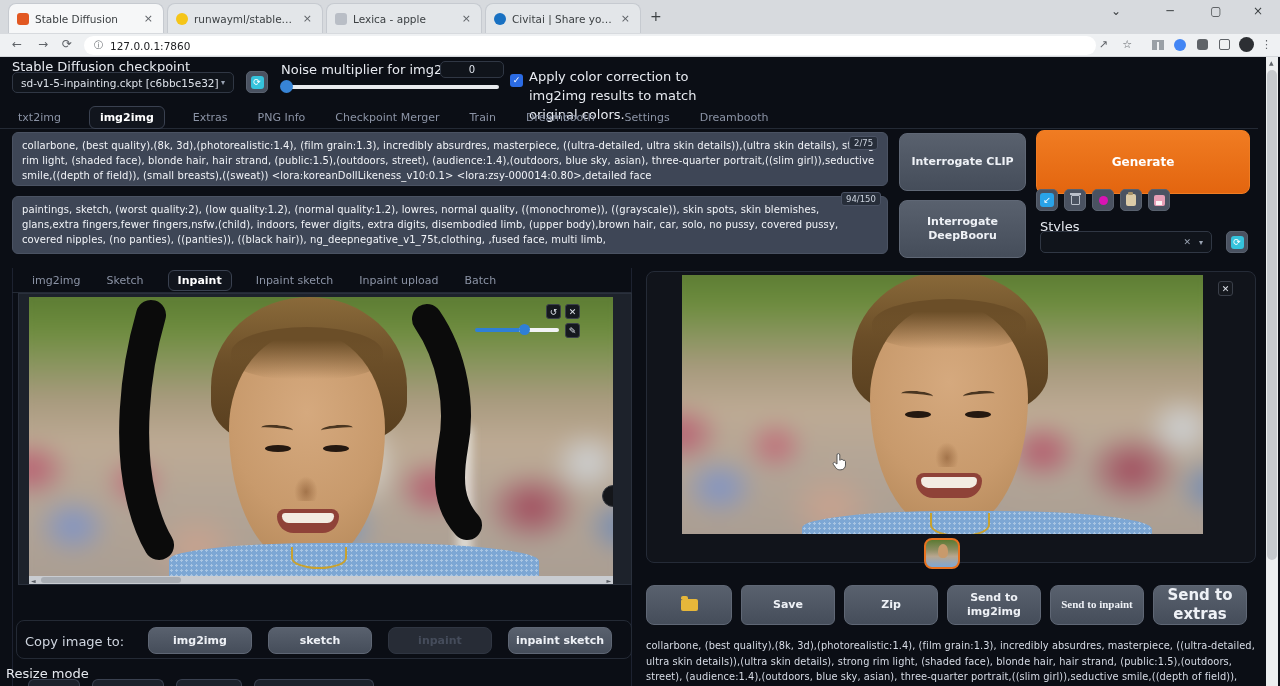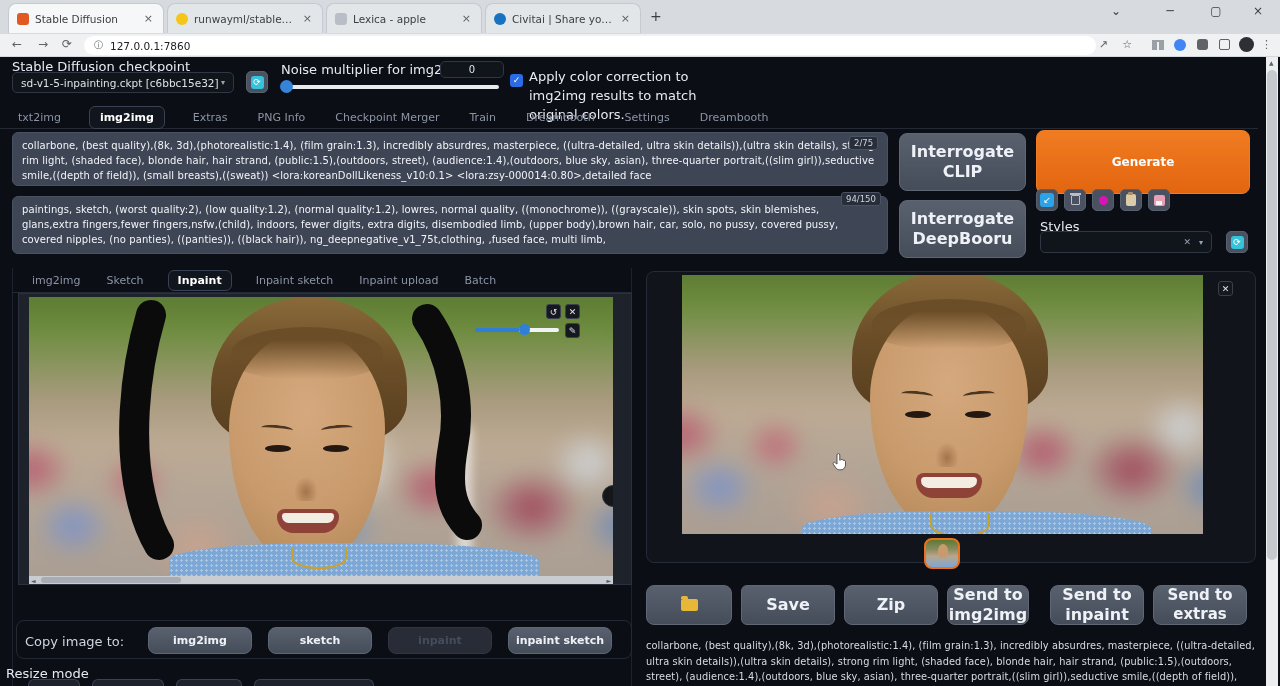--- a/index.html
+++ b/index.html
@@ -21,21 +21,21 @@
   .navbtn { position:absolute; top:3px; font-size:12px; color:#5f6368; }
   .urlpill { position:absolute; left:84px; top:2px; width:1012px; height:19px; background:#ffffff; border-radius:10px;
     display:flex; align-items:center; padding:0 10px; gap:7px; }
   .url { font-size:10.5px; color:#202124; }
   .toolicon { position:absolute; top:4px; font-size:11px; color:#5f6368; }
 
   
   .label { color:#e7eaf0; font-size:13px; }
   .input-dark { background:#10141b; border:1px solid #303744; border-radius:5px; color:#dde2ea; font-size:10.5px; }
   .btn-sec { background:linear-gradient(180deg,#59616e,#454d5a); border:1px solid #5f6775; border-radius:8px;
-    color:#eef1f6; font-weight:bold; font-size:16px; display:flex; align-items:center; justify-content:center;
+    color:#eef1f6; font-weight:bold; font-size:11px; display:flex; align-items:center; justify-content:center;
     text-align:center; position:absolute; line-height:1.25; }
   .btn-sec.disabled { background:#272c36; border:1px solid #2f3541; color:#454c5b; }
   .small-btn { position:absolute; width:22px; height:22px; border-radius:5px; background:#4a5261; border:1px solid #59616e;
     display:flex; align-items:center; justify-content:center; }
   .badge { position:absolute; background:#272e3a; border:1px solid #4a5264; border-radius:3px; color:#ccd3de;
     font-size:8.5px; padding:1px 4px; z-index:5; }
   .ta { position:absolute; background:#3e4656; border:1px solid #4a5262; border-radius:6px; color:#f2f4f8;
     font-size:10px; line-height:1.5; padding:5px 9px; overflow:hidden; letter-spacing:.1px; }
   .tabrow-item { font-size:11px; color:#8b93a5; cursor:pointer; padding:4px 2px; white-space:nowrap; }
   .tabrow-item.active { color:#ffffff; font-weight:bold; border:1px solid #3a4150; border-radius:6px; padding:4px 10px; background:#11151d; }
@@ -298,22 +298,22 @@
 
   <div class="abs" style="left:924px; top:538px; width:36px; height:31px; border:2px solid #e8721f; border-radius:8px; overflow:hidden; background:linear-gradient(180deg,#5c7a33 0%,#8a8c60 35%,#b8a68e 60%,#7da7d4 100%);">
     <div class="abs" style="left:12px; top:4px; width:10px; height:14px; background:#c89a6c; border-radius:50% 50% 40% 40%;"></div>
   </div>
 
   <div class="btn-sec" style="left:646px; top:585px; width:86px; height:40px;">
     <span class="folder-icon"></span>
   </div>
   <div class="btn-sec" style="left:741px; top:585px; width:94px; height:40px;border-radius:6px;">Save</div>
   <div class="btn-sec" style="left:844px; top:585px; width:94px; height:40px;">Zip</div>
-  <div class="btn-sec" style="left:947px; top:585px; width:82px; height:40px; padding:12px 10px;">Send to img2img</div>
-  <div class="btn-sec" style="left:1050px; top:585px; width:94px; height:40px; padding:0 8px;">Send to inpaint</div>
+  <div class="btn-sec" style="left:947px; top:585px; width:94px; height:40px; padding:12px 10px;">Send to img2img</div>
+  <div class="btn-sec" style="left:1050px; top:585px; width:94px; height:40px; padding:0 8px;font-family:Liberation Serif, serif;">Send to inpaint</div>
   <div class="btn-sec" style="left:1153px; top:585px; width:94px; height:40px; font-size:15px;">Send to extras</div>
 
   <div class="abs" style="left:646px; top:638px; width:612px; height:48px; color:#d7dce6; font-size:9.8px; line-height:1.6; overflow:hidden; letter-spacing:.1px;">collarbone, (best quality),(8k, 3d),(photorealistic:1.4), (film grain:1.3), incredibly absurdres, masterpiece, ((ultra-detailed, ultra skin details)),(ultra skin details), strong rim light, (shaded face), blonde hair, hair strand, (public:1.5),(outdoors, street), (audience:1.4),(outdoors, blue sky, asian), three-quarter portrait,((slim girl)),seductive smile,((depth of field)), (small breasts),((sweat)) &lt;lora:koreanDollLikeness_v10:0.1&gt; &lt;lora:zsy-000014:0.80&gt;,detailed face</div>
 
   <div class="abs" style="left:1266px; top:57px; width:12px; height:629px; background:#eceeef;">
     <span class="abs" style="left:3px; top:2px; font-size:6px; color:#5f6368;">▲</span>
     <span class="abs" style="left:1px; top:13px; width:10px; height:490px; background:#c6c9cd; border-radius:5px;"></span>
   </div>
 
 </div>

